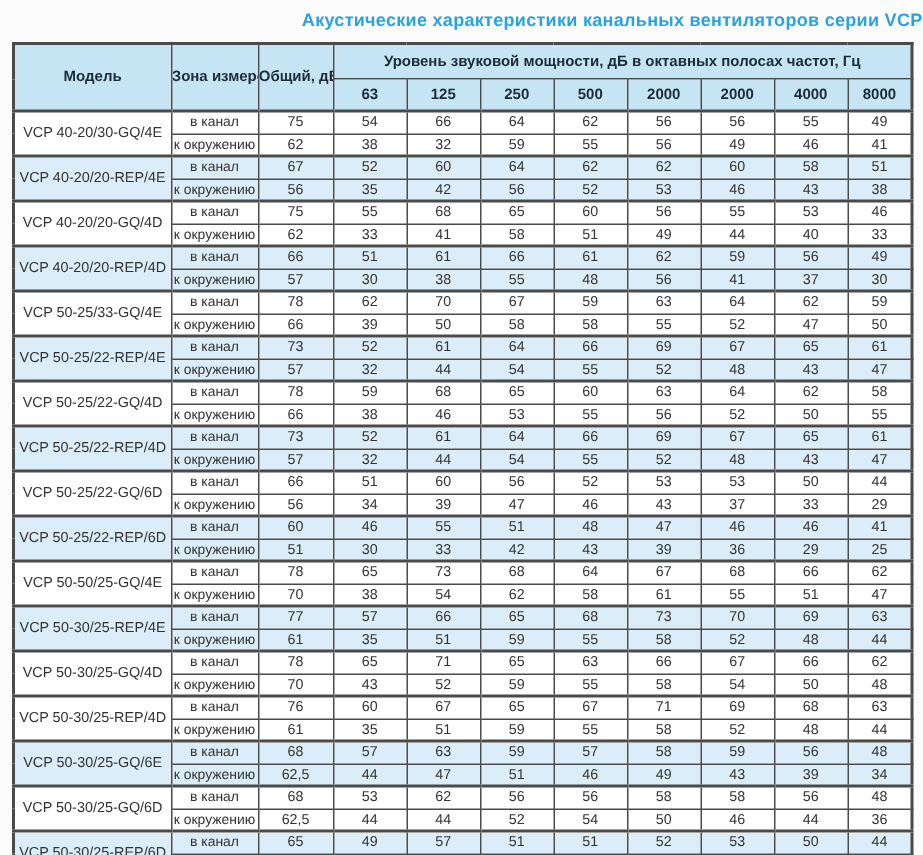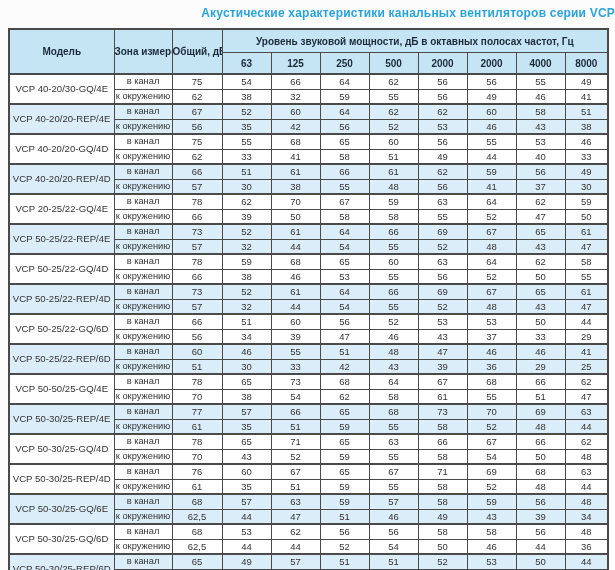--- a/index.html
+++ b/index.html
@@ -210,21 +210,21 @@
         <td>30</td>
         <td>38</td>
         <td>55</td>
         <td>48</td>
         <td>56</td>
         <td>41</td>
         <td>37</td>
         <td>30</td>
       </tr>
       <tr class="group-start">
-        <td class="model-cell" rowspan="2">VCP 20-25/22-GQ/4E</td>
+        <td class="model-cell" rowspan="2">VCP 50-25/33-GQ/4E</td>
         <td class="zone-cell">в канал</td>
         <td>78</td>
         <td>62</td>
         <td>70</td>
         <td>67</td>
         <td>59</td>
         <td>63</td>
         <td>64</td>
         <td>62</td>
         <td>59</td>

